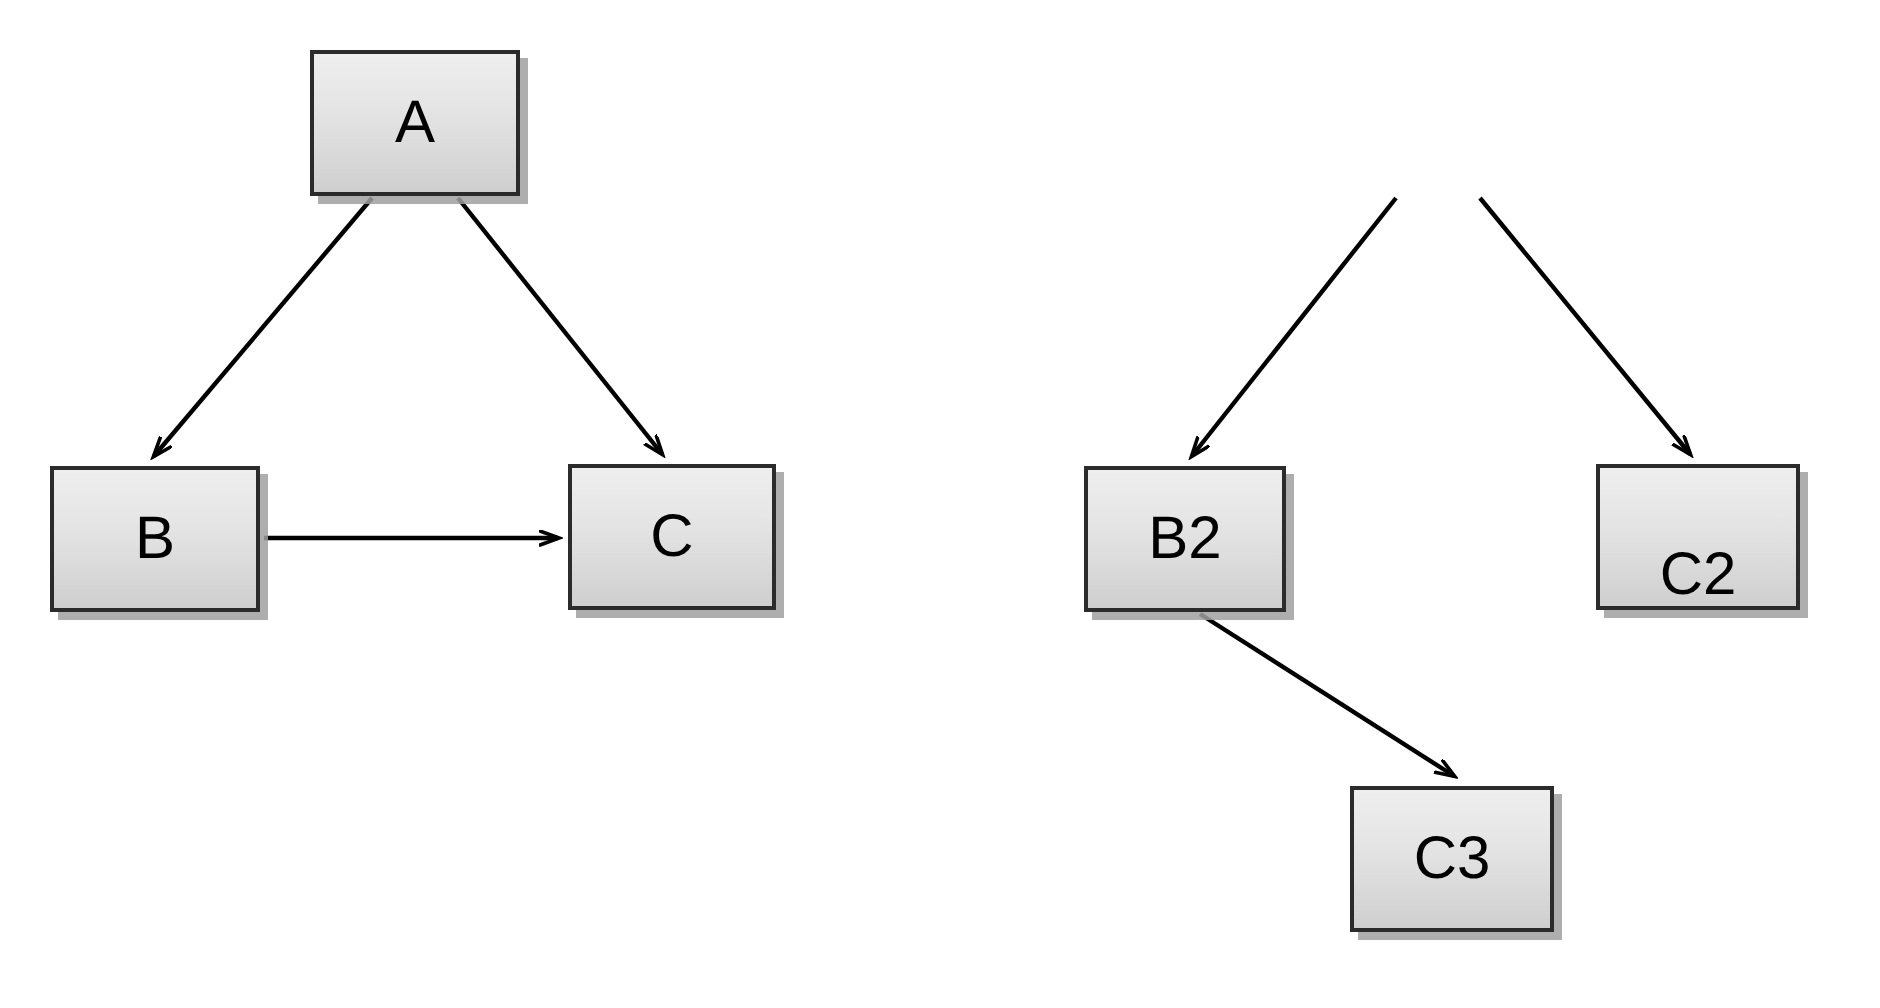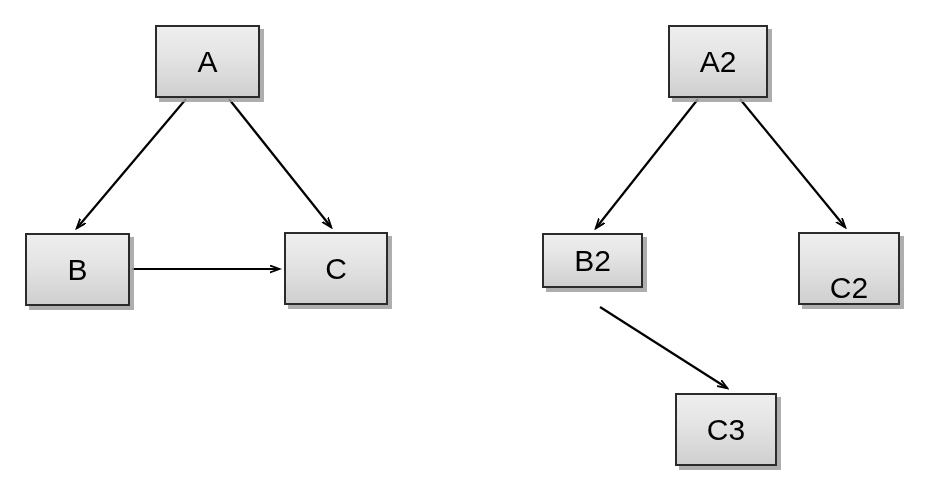--- a/index.html
+++ b/index.html
@@ -84,24 +84,21 @@
   <div class="node" style="left:155px; top:25px; width:105px; height:73px;">
     <span class="node-label">A</span>
   </div>
   <div class="node" style="left:25px; top:233px; width:105px; height:73px;">
     <span class="node-label">B</span>
   </div>
   <div class="node" style="left:284px; top:232px; width:104px; height:73px;">
     <span class="node-label">C</span>
   </div>
 
-  <div class="node" style="left:668px; top:25px; width:100px; height:73px;">
-    <span class="node-label">A2</span>
-  </div>
-  <div class="node" style="left:542px; top:233px; width:101px; height:55px;">
+  <div class="node" style="left:542px; top:233px; width:101px; height:73px;">
     <span class="node-label">B2</span>
   </div>
   <div class="node" style="left:798px; top:232px; width:102px; height:73px;align-items:flex-end;">
     <span class="node-label">C2</span>
   </div>
   <div class="node" style="left:675px; top:393px; width:102px; height:73px;">
     <span class="node-label">C3</span>
   </div>
 
 </div>

